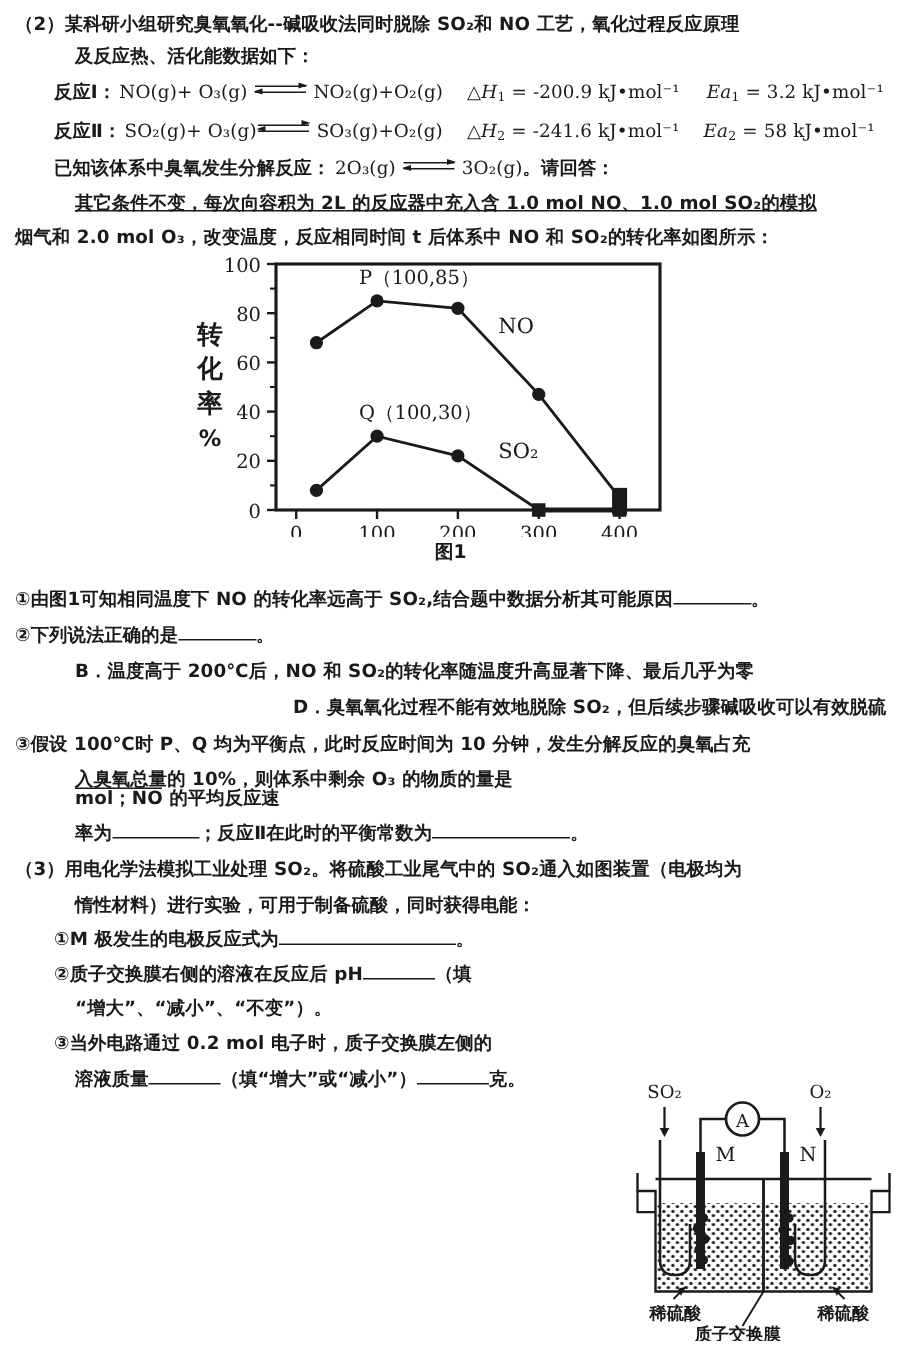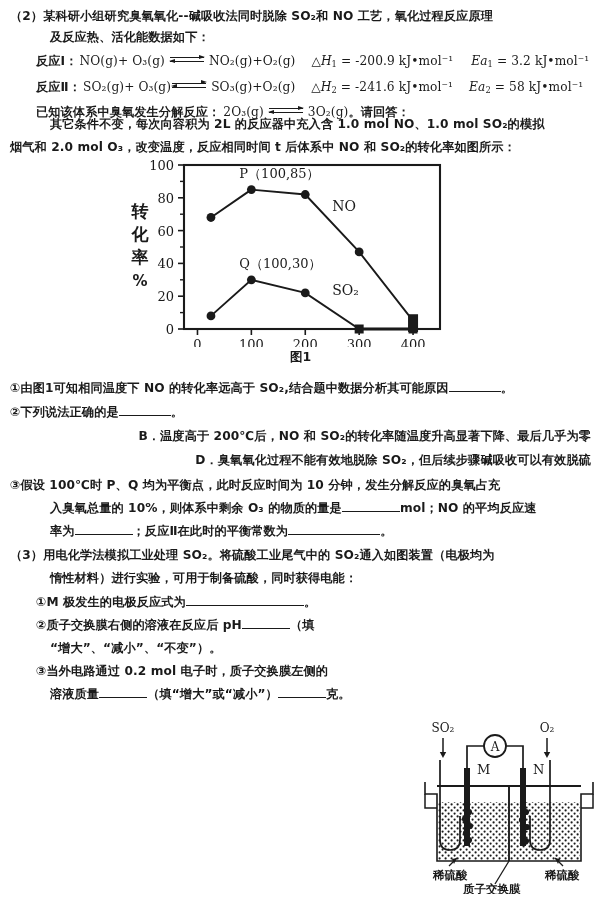--- a/index.html
+++ b/index.html
@@ -94,21 +94,21 @@
     <span class="eqarrow">
         <i></i>
         <i></i>
         <b></b>
         <b></b>
       </span>
     <span class="lat">3O₂(g)</span>
     <span class="cn">。请回答：</span>
   </div>
 
-  <div class="row ln txt indent2" style="">
+  <div class="row ln txt indent2" style="margin-top:11px;text-decoration:underline;">
     <span class="cn">其它条件不变，每次向容积为 2L 的反应器中充入含 1.0 mol NO、1.0 mol SO₂的模拟</span>
   </div>
   <div class="row ln txt" style="margin-top:10px;">
     <span class="cn">烟气和 2.0 mol O₃，改变温度，反应相同时间 t 后体系中 NO 和 SO₂的转化率如图所示：</span>
   </div>
 
   <div class="chart-wrap">
     <svg id="chart-svg" width="601" height="190" viewBox="0 0 601 190" font-family="DejaVu Serif, Liberation Serif, serif">
         <rect x="174" y="8" width="256" height="164" fill="none" stroke="#1a1a1a" stroke-width="2.1"></rect>
         <line x1="168" y1="172" x2="174" y2="172" stroke="#1a1a1a" stroke-width="1.6"></line>
@@ -171,31 +171,31 @@
       <span class="blank" style="width:52px;"></span>
       <span class="cn">。</span>
     </div>
 
     <div class="row ln txt" style="margin-top:12px;">
       <span class="cn">②下列说法正确的是</span>
       <span class="blank" style="width:52px;"></span>
       <span class="cn">。</span>
     </div>
 
-    <div class="row ln txt indent2" style="margin-top:12px;justify-content:flex-end;">
+    <div class="row ln txt indent2" style="margin-top:12px;">
       <span class="cn">B．温度高于 200℃后，NO 和 SO₂的转化率随温度升高显著下降、最后几乎为零</span>
     </div>
     <div class="row ln txt indent2" style="margin-top:12px;justify-content:flex-end;">
       <span class="cn">D．臭氧氧化过程不能有效地脱除 SO₂，但后续步骤碱吸收可以有效脱硫</span>
     </div>
 
     <div class="row ln txt" style="margin-top:12px;">
       <span class="cn">③假设 100℃时 P、Q 均为平衡点，此时反应时间为 10 分钟，发生分解反应的臭氧占充</span>
     </div>
-    <div class="row ln txt indent2" style="margin-top:11px;">
+    <div class="row ln txt indent2" style="margin-top:11px;flex-direction:column;">
       <span class="cn">入臭氧总量的 10%，则体系中剩余 O₃ 的物质的量是</span>
       <span class="blank" style="width:58px;"></span>
       <span class="cn">mol；NO 的平均反应速</span>
     </div>
     <div class="row ln txt indent2" style="margin-top:11px;">
       <span class="cn">率为</span>
       <span class="blank" style="width:58px;"></span>
       <span class="cn">；反应Ⅱ在此时的平衡常数为</span>
       <span class="blank" style="width:92px;"></span>
       <span class="cn">。</span>

